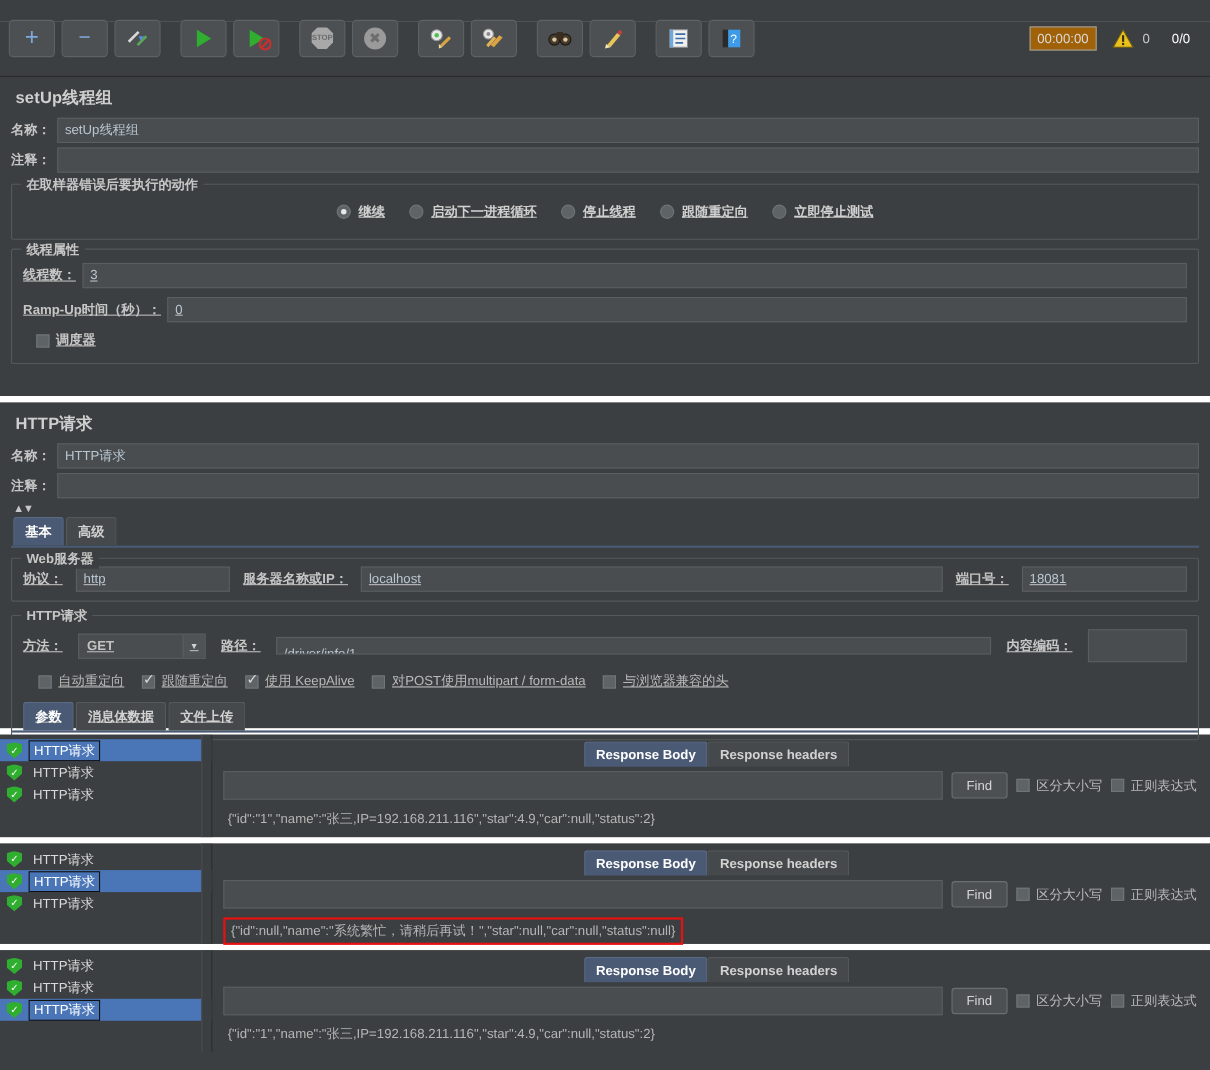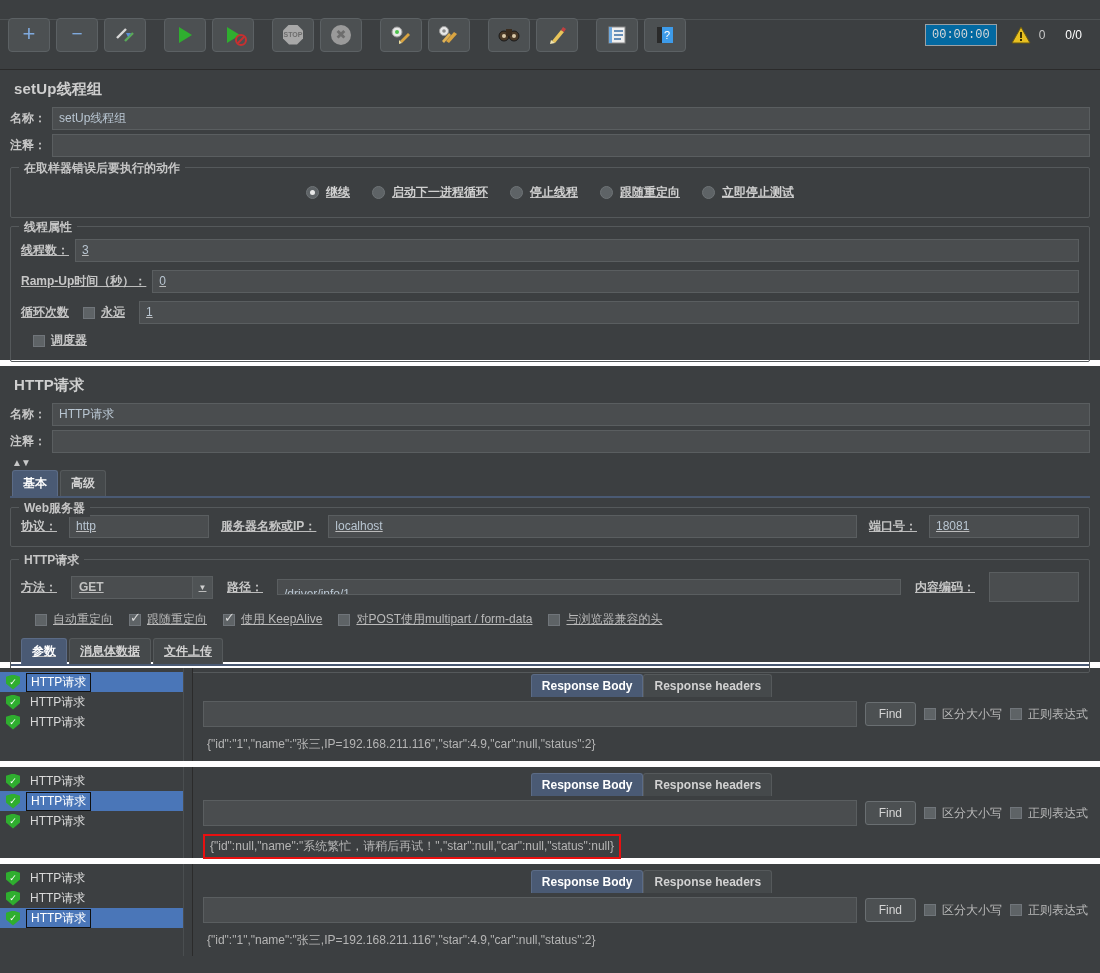--- a/index.html
+++ b/index.html
@@ -25,22 +25,22 @@
   .tbtn {
     width: 42px; height: 34px; margin-right: 6px;
     background: #4c5052; border: 1px solid #5c6164; border-radius: 4px;
     display:flex; align-items:center; justify-content:center;
     color:#a9c3e0; font-size: 17px; cursor: pointer;
     position: relative;
   }
   .tbtn.gap { margin-left: 12px; }
   .tb-spacer { flex: 1 1 auto; }
   .timer {
-    background:#0369a1; border:1px solid #9aa0a4; color:#d8d8d8;
-    font-family: Liberation Mono, monospace;
+    background:#a16207; border:1px solid #9aa0a4; color:#d8d8d8;
+    font-family: Liberation Sans, sans-serif;
     font-size: 12px; padding: 3px 6px; margin-right: 14px;
   }
   .warncount { display:flex; align-items:center; margin-right:20px; color:#c9c9c9; }
   .warncount .num { margin-left:8px; }
   .ratio { margin-right: 10px; color:#ffffff; }
 
   
   .g-plus::before  { content:"+"; font-size:22px; color:#7fa9dd; line-height:1; }
   .g-minus::before { content:"\2212"; font-size:19px; color:#7fa9dd; line-height:1; }
   .tri { width:0;height:0;border-left:13px solid #2fae2f;border-top:8px solid transparent;border-bottom:8px solid transparent; }
@@ -90,21 +90,21 @@
     border-radius:3px 3px 0 0; cursor:pointer;
   }
   .tab.active { background:#4a5a74; color:#ffffff; border-color:#5b6b86; }
   .tab-underline { height:2px; background:#4a5a74; width:100%; }
 
   .updown { color:#c8c8c8; font-size:10px; letter-spacing:-1px; padding-left:2px; }
 
   
   .combo {
     background:#4a4d4f; border:1px solid #5a5e60; height:23px; display:flex; align-items:center;
-    color:#c2c2c2; font-weight:bold; padding-left:7px; width:142px; justify-content:space-between; cursor:pointer;
+    color:#c2c2c2; font-weight:bold; padding-left:7px; width:116px; justify-content:space-between; cursor:pointer;
   }
   .combo .arrow { width:20px; height:21px; background:#4f5355; border-left:1px solid #5a5e60;
                   display:flex;align-items:center;justify-content:center;font-size:8px;color:#d0d0d0; }
 
   
   .resblock { width:1100px; display:flex; background:#3c3f41; }
   .restree {
     width: 193px; background:#3c3f41; border-right:1px solid #2b2b2b; padding:4px 0 0 0;
     flex: 0 0 193px; position:relative;
   }
@@ -283,28 +283,20 @@
       <div class="row" style="margin-top:4px;">
         <span class="lbl">线程数：</span>
         <span class="tf">3</span>
       </div>
 
       <div class="row" style="margin-top:8px;">
         <span class="lbl">Ramp-Up时间（秒）：</span>
         <span class="tf">0</span>
       </div>
 
-      <div class="row" style="margin-top:8px; gap:8px;">
-        <span class="lbl">循环次数</span>
-        <label class="cbrow">
-          <span class="cb"></span>
-          <span class="lbl">永远</span>
-        </label>
-        <span class="tf">1</span>
-      </div>
 
       <div class="row" style="margin-top:8px;">
         <label class="cbrow" style="padding-left:12px;">
           <span class="cb"></span>
           <span class="lbl">调度器</span>
         </label>
       </div>
     </div>
   </div>
 

